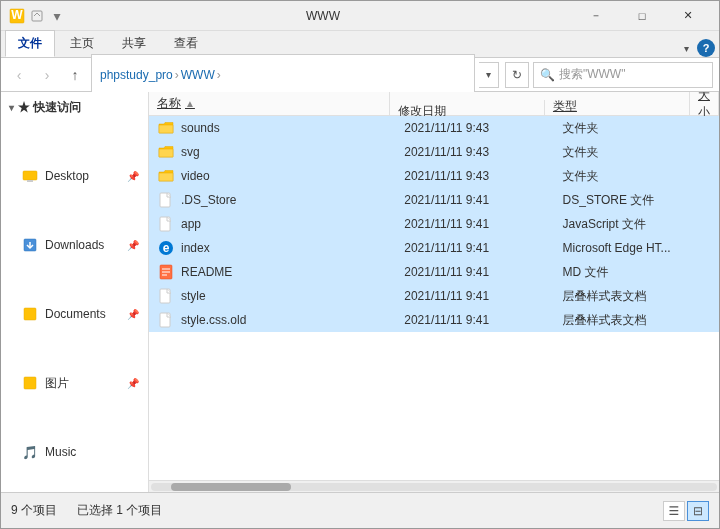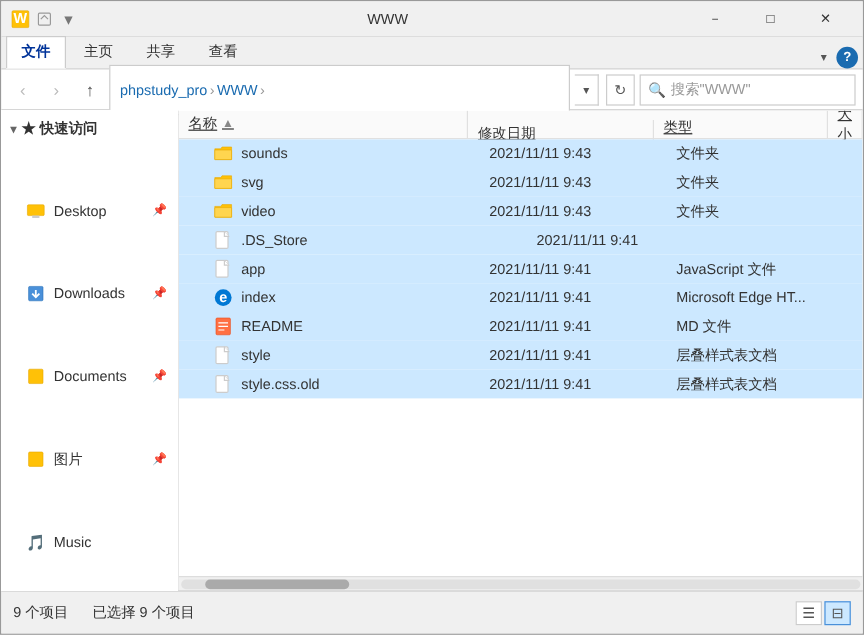--- a/index.html
+++ b/index.html
@@ -179,21 +179,20 @@
     }
     .file-cell {
       padding: 0 8px;
       height: 100%;
       display: flex;
       align-items: center;
       font-size: 12px;
       color: #333;
       overflow: hidden;
       white-space: nowrap;
-      margin-left: 20px;
     }
     .file-name-cell { width: 250px; }
     .file-date-cell { width: 160px; }
     .file-type-cell { width: 150px; }
     .file-size-cell { flex: 1; }
     .file-icon { width: 18px; height: 18px; margin-right: 6px; display: inline-flex; align-items: center; justify-content: center; font-size: 14px; flex-shrink: 0; }
 
     
     .file-list-scrollbar {
       height: 12px;
@@ -453,20 +452,21 @@
       <span class="file-icon">
               <svg width="14" height="16" viewBox="0 0 14 16">
                 <rect x="1" y="1" width="10" height="14" rx="1" fill="white" stroke="#ccc" stroke-width="1"></rect>
                 <polyline points="8,1 8,5 12,5" fill="white" stroke="#ccc" stroke-width="1"></polyline>
                 <polyline points="8,1 12,5 12,5" fill="#e0e0e0" stroke="#ccc" stroke-width="0.5"></polyline>
               </svg>
             </span>
       <span>.DS_Store</span>
     </div>
     <div class="file-cell file-date-cell">2021/11/11 9:41</div>
+    <div class="file-cell file-type-cell">DS_STORE 文件</div>
     <div class="file-cell file-size-cell"></div>
   </div>
         <div class="file-row">
     <div class="file-cell file-name-cell">
       <span class="file-icon">
               <svg width="14" height="16" viewBox="0 0 14 16">
                 <rect x="1" y="1" width="10" height="14" rx="1" fill="white" stroke="#ccc" stroke-width="1"></rect>
                 <polyline points="8,1 8,5 12,5" fill="white" stroke="#ccc" stroke-width="1"></polyline>
                 <polyline points="8,1 12,5 12,5" fill="#e0e0e0" stroke="#ccc" stroke-width="0.5"></polyline>
               </svg>
@@ -542,18 +542,18 @@
     <div class="file-list-scrollbar">
       <div class="hscrollbar-track">
         <div class="hscrollbar-thumb"></div>
       </div>
     </div>
   </div>
 </div>
 
 <div class="status-bar">
   <span>9 个项目</span>
-  <span>已选择 9 个项目</span>
+  <span>已选择 1 个项目</span>
   <div class="status-right">
     <div class="view-btn">☰</div>
     <div class="view-btn active">⊟</div>
   </div>
 </div>
 
 </body></html>

